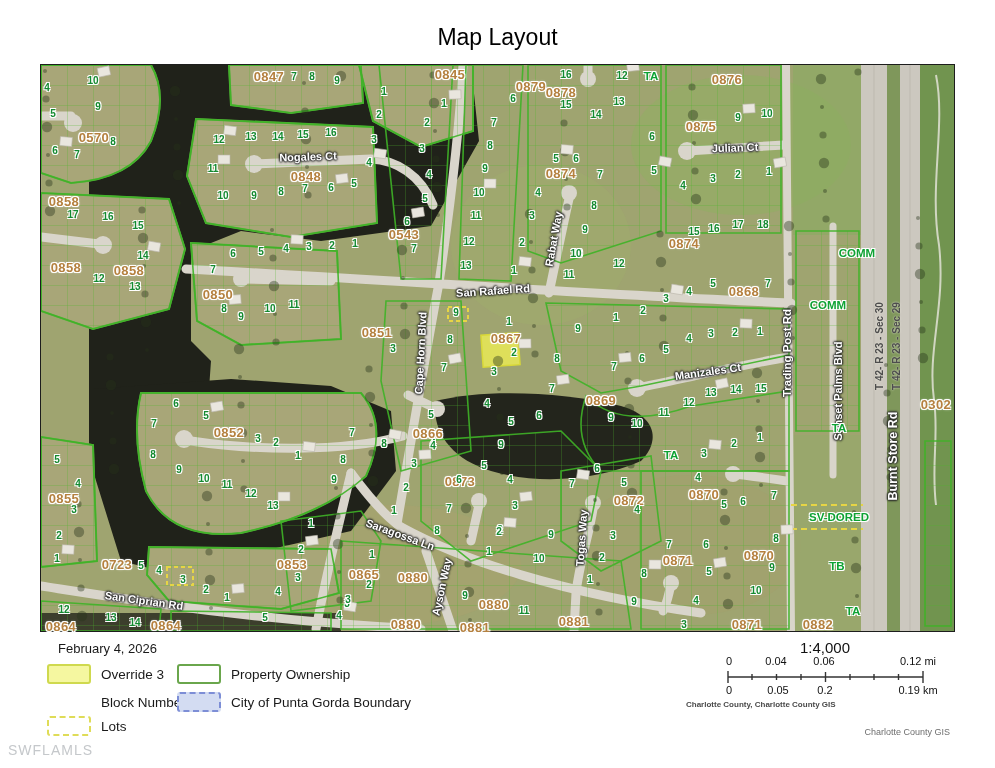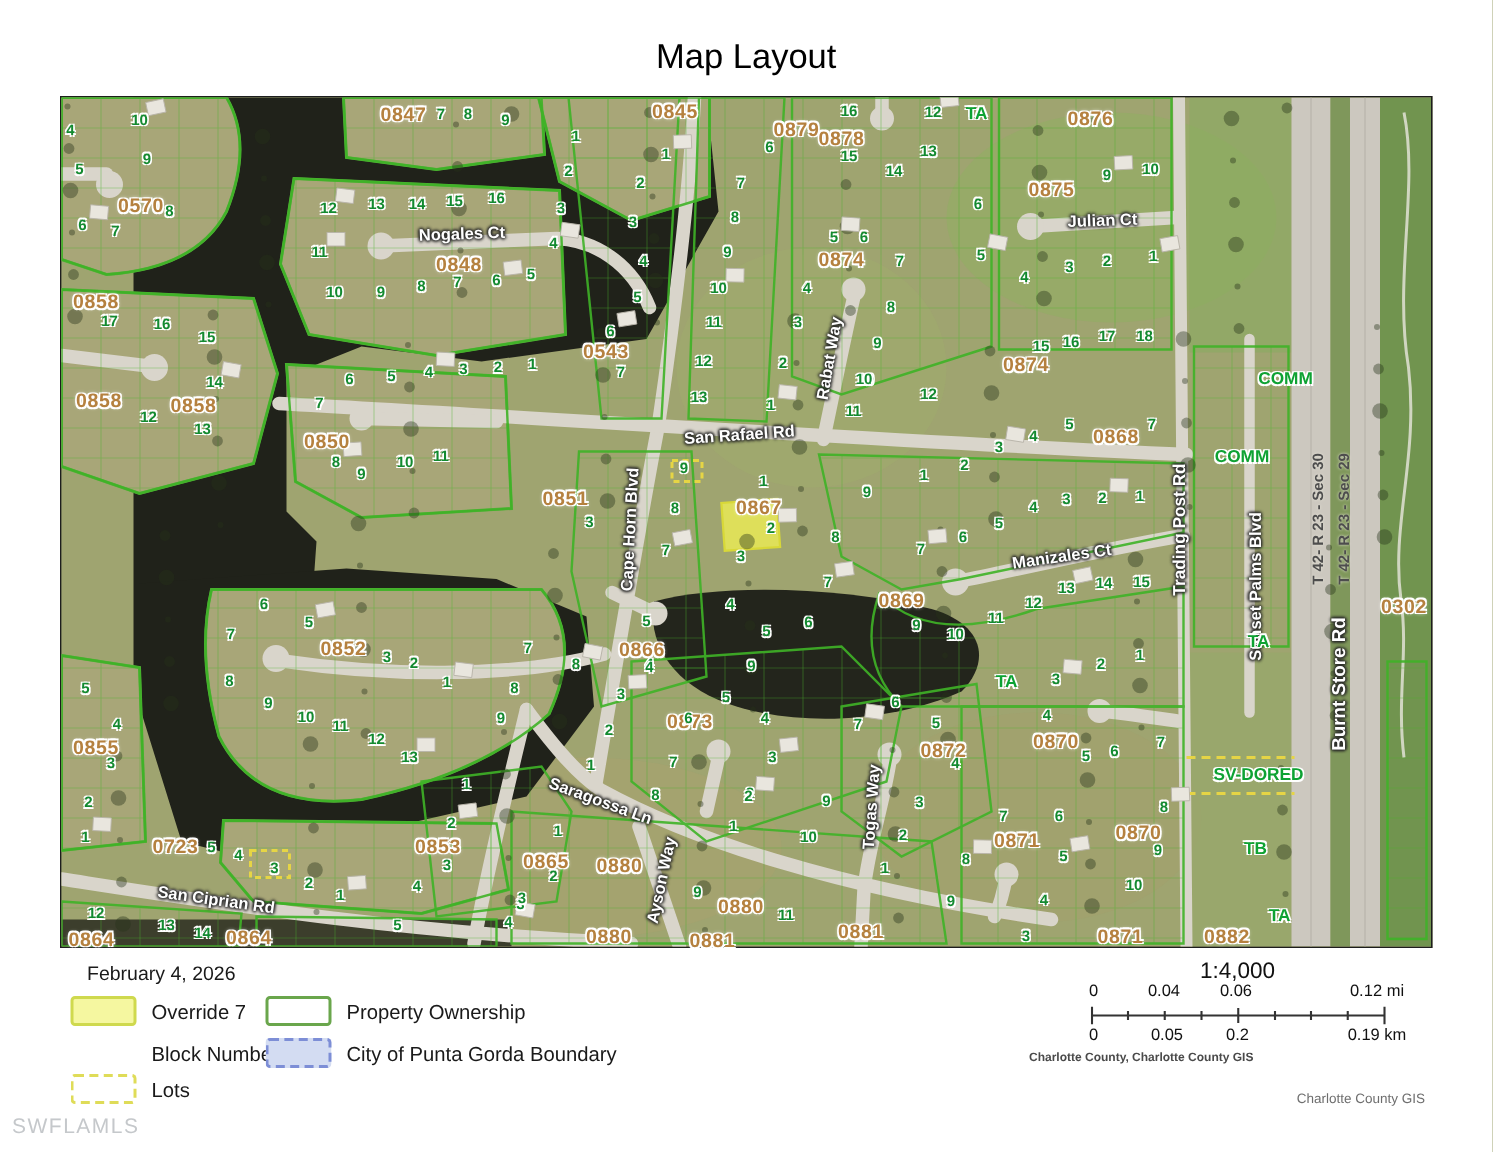--- a/index.html
+++ b/index.html
@@ -632,21 +632,21 @@
       <div class="lbl section" style="left: 839px; top: 281px; transform: translate(-50%, -50%) rotate(-90deg);">T 42- R 23 - Sec 30</div>
       <div class="lbl section" style="left: 856px; top: 281px; transform: translate(-50%, -50%) rotate(-90deg);">T 42- R 23 - Sec 29</div>
     </div>
 </div>
 
 <div>
   <div class="lg-date">February 4, 2026</div>
 
   <div class="lg-row" style="left:47px;top:664px;">
     <span class="sw sw-override"></span>
-    <span class="lg-label">Override 7</span>
+    <span class="lg-label">Override 3</span>
   </div>
   <div class="lg-row" style="left:47px;top:692px;">
     <span class="sw sw-none"></span>
     <span class="lg-label">Block Number</span>
   </div>
   <div class="lg-row" style="left:47px;top:716px;">
     <span class="sw sw-lots"></span>
     <span class="lg-label">Lots</span>
   </div>
   <div class="lg-row" style="left:177px;top:664px;">

